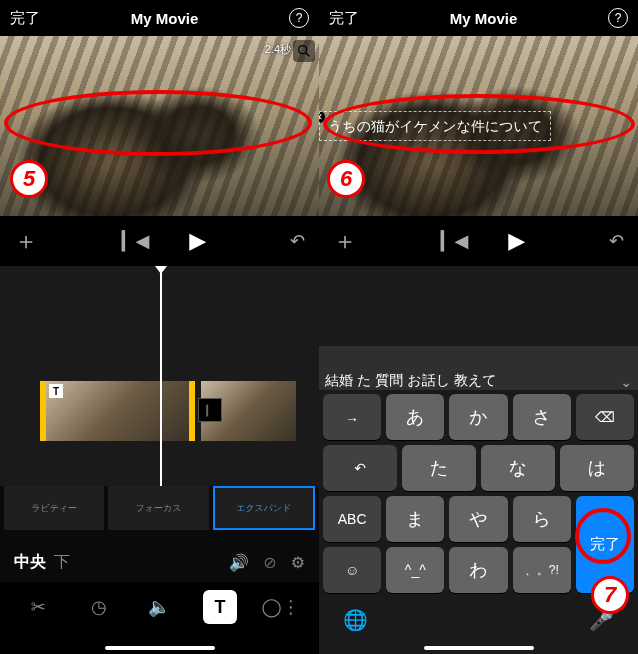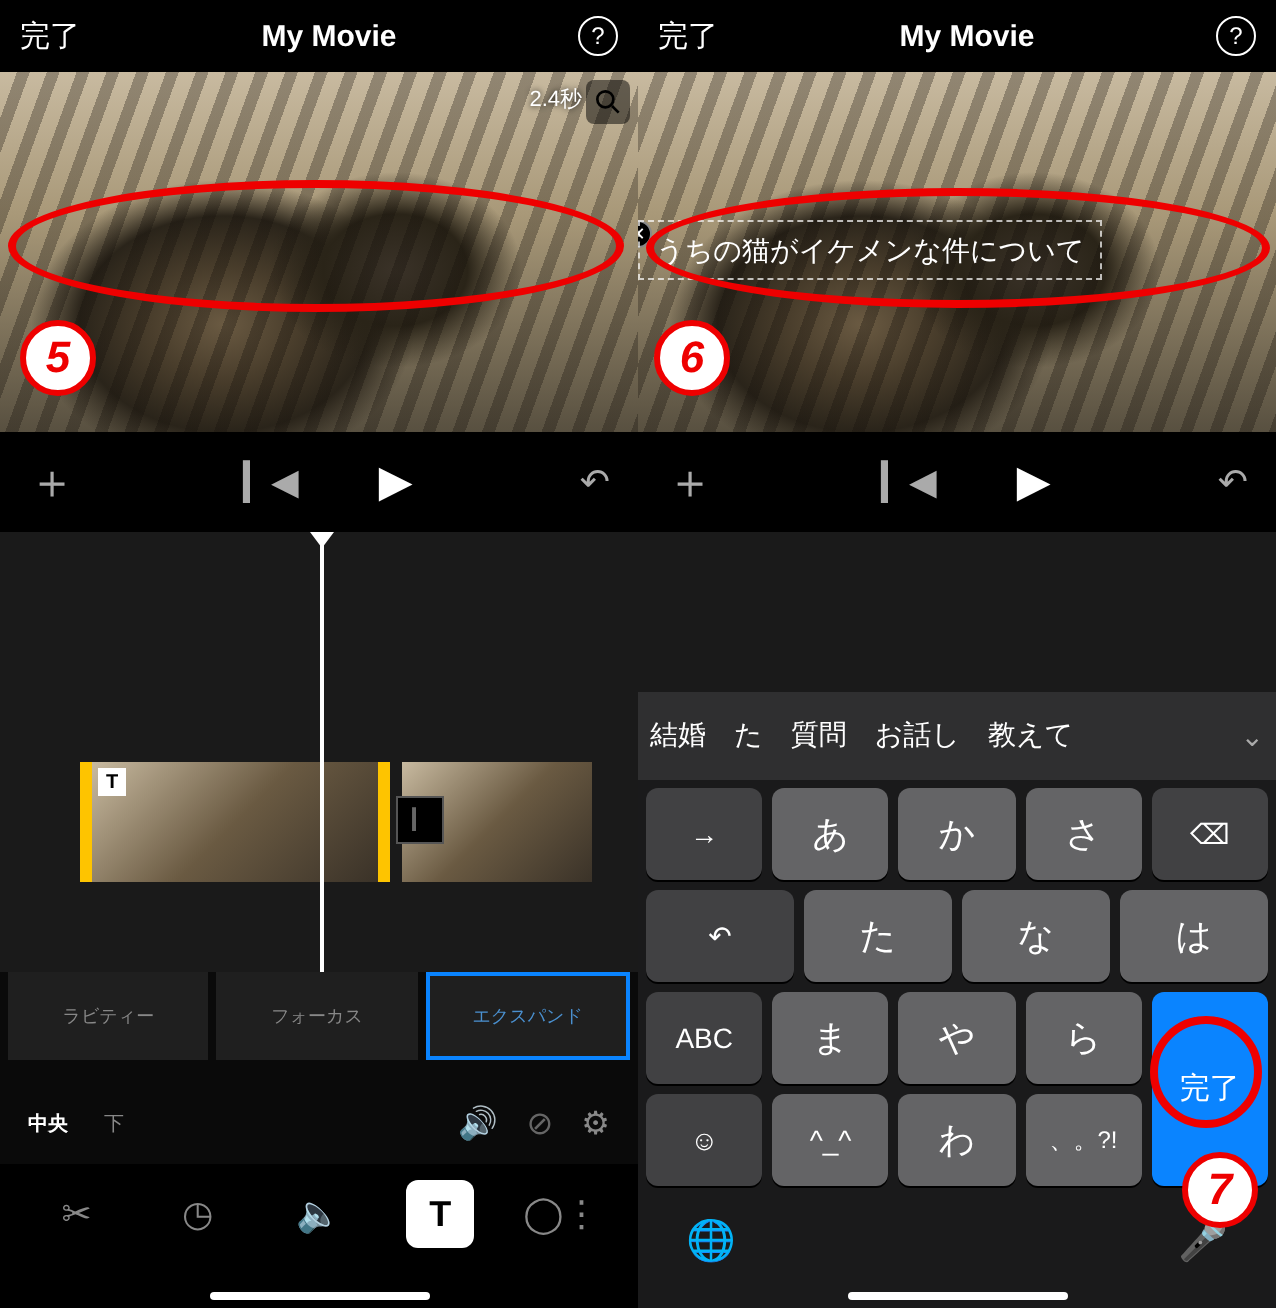--- a/index.html
+++ b/index.html
@@ -34,30 +34,30 @@
 .clip.main{width:155px;border-left:6px solid #fec400;border-right:6px solid #fec400;margin-left:40px}
 .clip.main::before{content:"T";position:absolute;top:3px;left:3px;width:14px;height:14px;background:#fff;font-size:10px;display:flex;align-items:center;justify-content:center;font-weight:bold;color:#000}
 .clip.next{width:95px;margin-left:6px}
 .trans{position:absolute;top:132px;left:198px;width:24px;height:24px;border:1px solid #555;background:#000;z-index:6;display:flex;align-items:center;justify-content:center;color:#666;font-size:10px}
 
 .styles{height:56px;display:flex;align-items:flex-start;gap:4px;padding:0 4px;background:#0a0a0a}
 .style-btn{flex:1;height:44px;background:#1f1f1f;display:flex;align-items:center;justify-content:center;font-size:9px;color:#888;border:1px solid transparent}
 .style-btn.sel{border:2px solid #0a84ff;color:#4a90d0}
 
 .align{height:40px;display:flex;align-items:center;justify-content:space-between;padding:0 14px;background:#0a0a0a}
-.align .lbls{display:flex;gap:18px;font-size:10px;color:#888}
+.align .lbls{display:flex;gap:8px;font-size:16px;color:#888}
 .align .ctrls{display:flex;gap:14px;align-items:center}
 
 .tools{height:50px;display:flex;align-items:center;justify-content:space-around;padding:0 8px;background:#000}
 .tool{width:34px;height:34px;display:flex;align-items:center;justify-content:center;color:#888;font-size:18px}
 .tool.active{background:#fff;color:#000;border-radius:6px;font-weight:bold}
 .home-ind{position:absolute;bottom:4px;left:50%;transform:translateX(-50%);width:110px;height:4px;background:#fff;border-radius:2px}
 
 
-.sugg{height:44px;background:#2f2f30;display:flex;align-items:center;padding:0 6px;gap:14px;color:#fff;font-size:14px}
+.sugg{height:44px;background:#2f2f30;display:flex;align-items:flex-end;padding:0 6px;gap:4px;color:#fff;font-size:14px}
 .sugg span{white-space:nowrap}
 .sugg .more{margin-left:auto;color:#aaa}
 .kbd{background:#1a1a1b;padding:4px;height:264px}
 .krow{display:flex;gap:5px;margin-bottom:5px}
 .key{flex:1;height:46px;background:#646466;border-radius:6px;color:#fff;display:flex;align-items:center;justify-content:center;font-size:18px;box-shadow:0 1px 0 #000}
 .key.util{background:#414143;font-size:14px}
 .key.done{background:#0a84ff;font-size:15px}
 .kbot{height:44px;display:flex;align-items:center;justify-content:space-between;padding:0 20px;color:#fff;font-size:20px}
 
 

